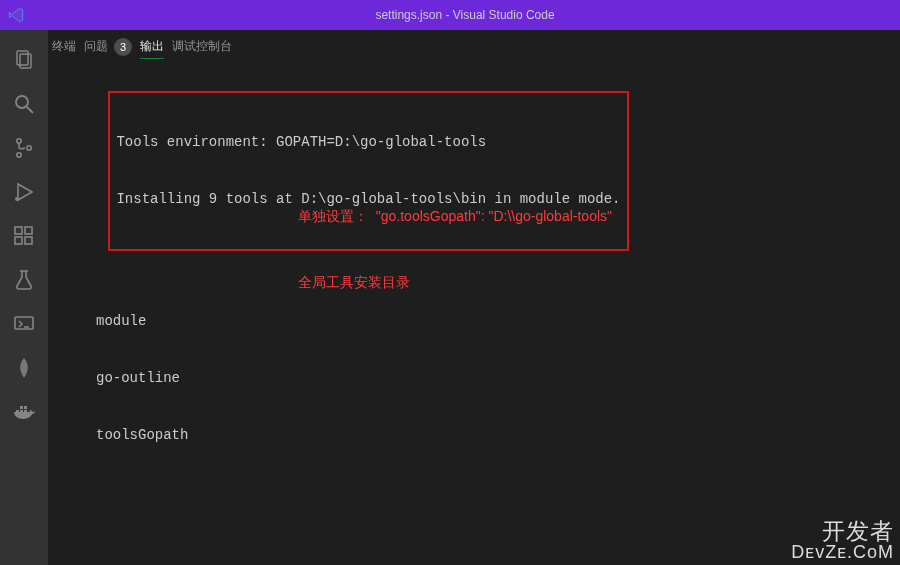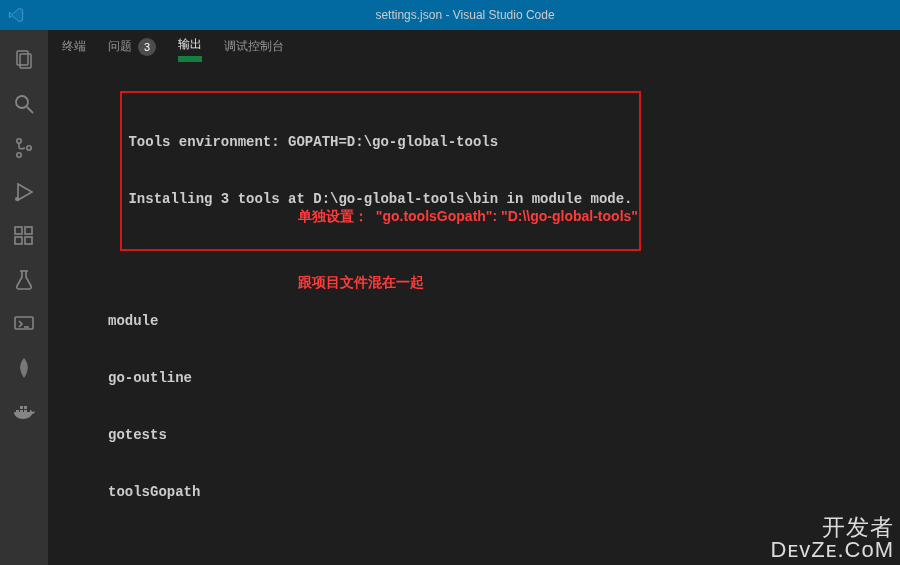--- a/index.html
+++ b/index.html
@@ -6,21 +6,21 @@
   body {
     width: 900px; height: 565px;
     background: #1e1e1e;
     font-family: "Segoe UI", "Microsoft YaHei", sans-serif;
     color: #cccccc;
     overflow: hidden;
     position: relative;
   }
   .titlebar {
     height: 30px;
-    background: #0369a1;
+    background: #6d28d9;
     display: flex;
     align-items: center;
     padding: 0 8px;
     font-size: 12px;
     color: #cccccc;
   }
   .titlebar .vsc-icon {
     width: 16px; height: 16px;
     margin-right: 14px;
     display: flex; align-items: center; justify-content: center;
@@ -55,45 +55,44 @@
     flex: 1;
     background: #1e1e1e;
     display: flex;
     flex-direction: column;
     position: relative;
   }
   .panel-tabs {
     height: 34px;
     display: flex;
     align-items: center;
-    padding: 0 14px;
-    gap: 22px;
+    padding: 0 4px;
+    gap: 8px;
     font-size: 12px;
     color: #969696;
     border-bottom: 1px solid #1e1e1e;
   }
   .panel-tabs .tab { cursor: pointer; display: flex; align-items: center; gap: 6px; }
-  .panel-tabs .tab.active { color: #e7e7e7; border-bottom: 6px solid #15803d; padding-bottom: 3px; margin-bottom: -4px; }
+  .panel-tabs .tab.active { color: #e7e7e7; border-bottom: 1px solid #15803d; padding-bottom: 3px; margin-bottom: -4px; }
   .badge {
     background: #4d4d4d; color: #ffffff;
     border-radius: 10px; min-width: 18px; height: 18px;
     display: inline-flex; align-items: center; justify-content: center;
     font-size: 11px; padding: 0 5px;
   }
   .output-body {
     flex: 1;
-    padding: 8px 14px 14px 22px;
+    padding: 8px 14px 14px 10px;
     font-family: Consolas, "Courier New", monospace;
     font-size: 14px;
     line-height: 19px;
     color: #cccccc;
     position: relative;
     white-space: pre;
     overflow: hidden;
-    font-weight: bold;
   }
   .box-red {
     border: 2px solid #d41818;
     padding: 2px 6px;
     display: inline-block;
     margin-bottom: 4px;
   }
   .tool-list { padding-left: 38px; }
   .annot {
     position: absolute;
@@ -105,21 +104,21 @@
   }
   .watermark {
     position: absolute;
     right: 6px; bottom: 4px;
     text-align: right;
     font-family: Arial, sans-serif;
     color: #dcdcdc;
     line-height: 1;
   }
   .watermark .wm1 { font-size: 23px; letter-spacing: 1px; }
-  .watermark .wm2 { font-size: 22px; letter-spacing: 1px; margin-left: 44px; }
+  .watermark .wm2 { font-size: 18px; letter-spacing: 1px; margin-left: 44px; }
 </style>
 </head>
 <body>
 
 <div class="titlebar">
   <span class="vsc-icon">
     <svg viewBox="0 0 24 24" fill="none">
         <path d="M17 2 L22 4 L22 20 L17 22 L6 13 L2 16 L2 8 L6 11 Z" stroke="#4da0df" stroke-width="1.2" fill="#4da0df" fill-opacity="0.15"></path>
       </svg>
   </span>
@@ -204,37 +203,36 @@
           <span>输出</span>
         </div>
       <div class="tab">
           <span>调试控制台</span>
         </div>
     </div>
 
     <div class="output-body">
       <div class="box-red">
         <div>Tools environment: GOPATH=D:\go-global-tools</div>
-        <div>Installing 3 tools at D:\go-global-tools\bin in module mode.</div>
+        <div>Installing 9 tools at D:\go-global-tools\bin in module mode.</div>
       </div>
       <div class="tool-list">
         <div>module</div>
         <div>go-outline</div>
-        <div>gotests</div>
         <div>toolsGopath</div>
         
         
         
         
         
       </div>
 
       <div class="annot" style="left:250px; top:97px;">
         <div>单独设置：  "go.toolsGopath": "D:\\go-global-tools"</div>
-        <div>跟项目文件混在一起</div>
+        <div>全局工具安装目录</div>
       </div>
 
       
 
       
     </div>
   </div>
 </div>
 
 <div class="watermark">

